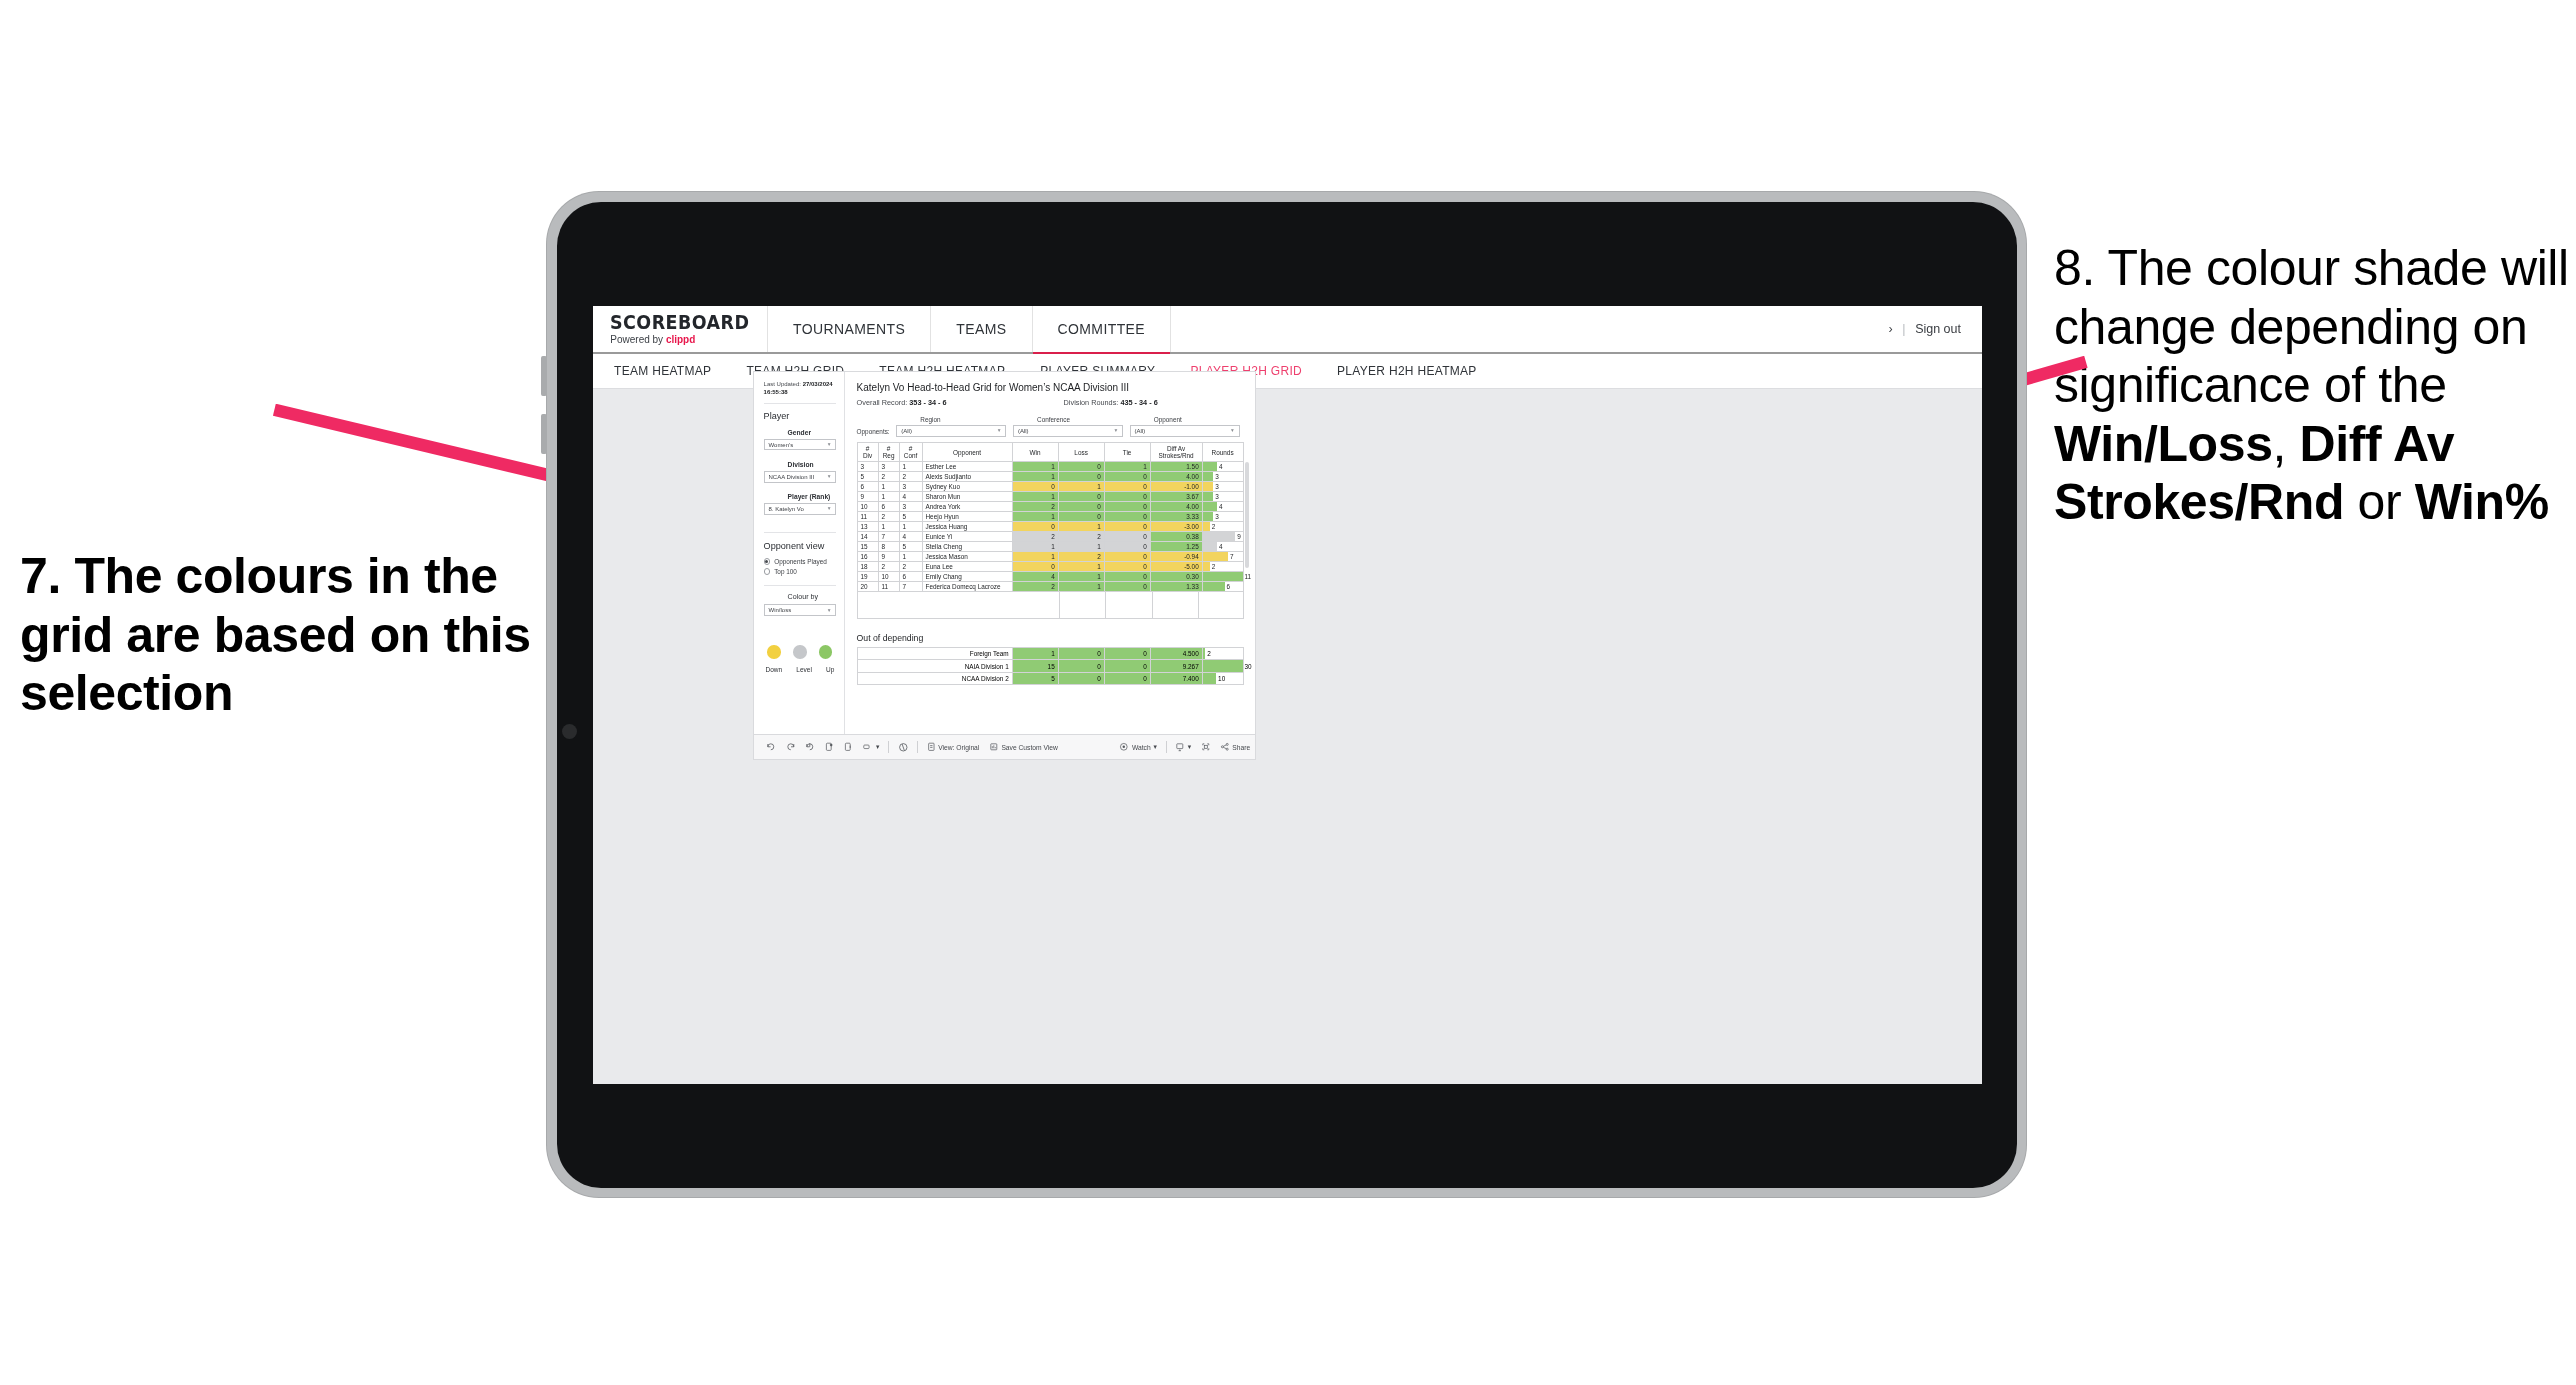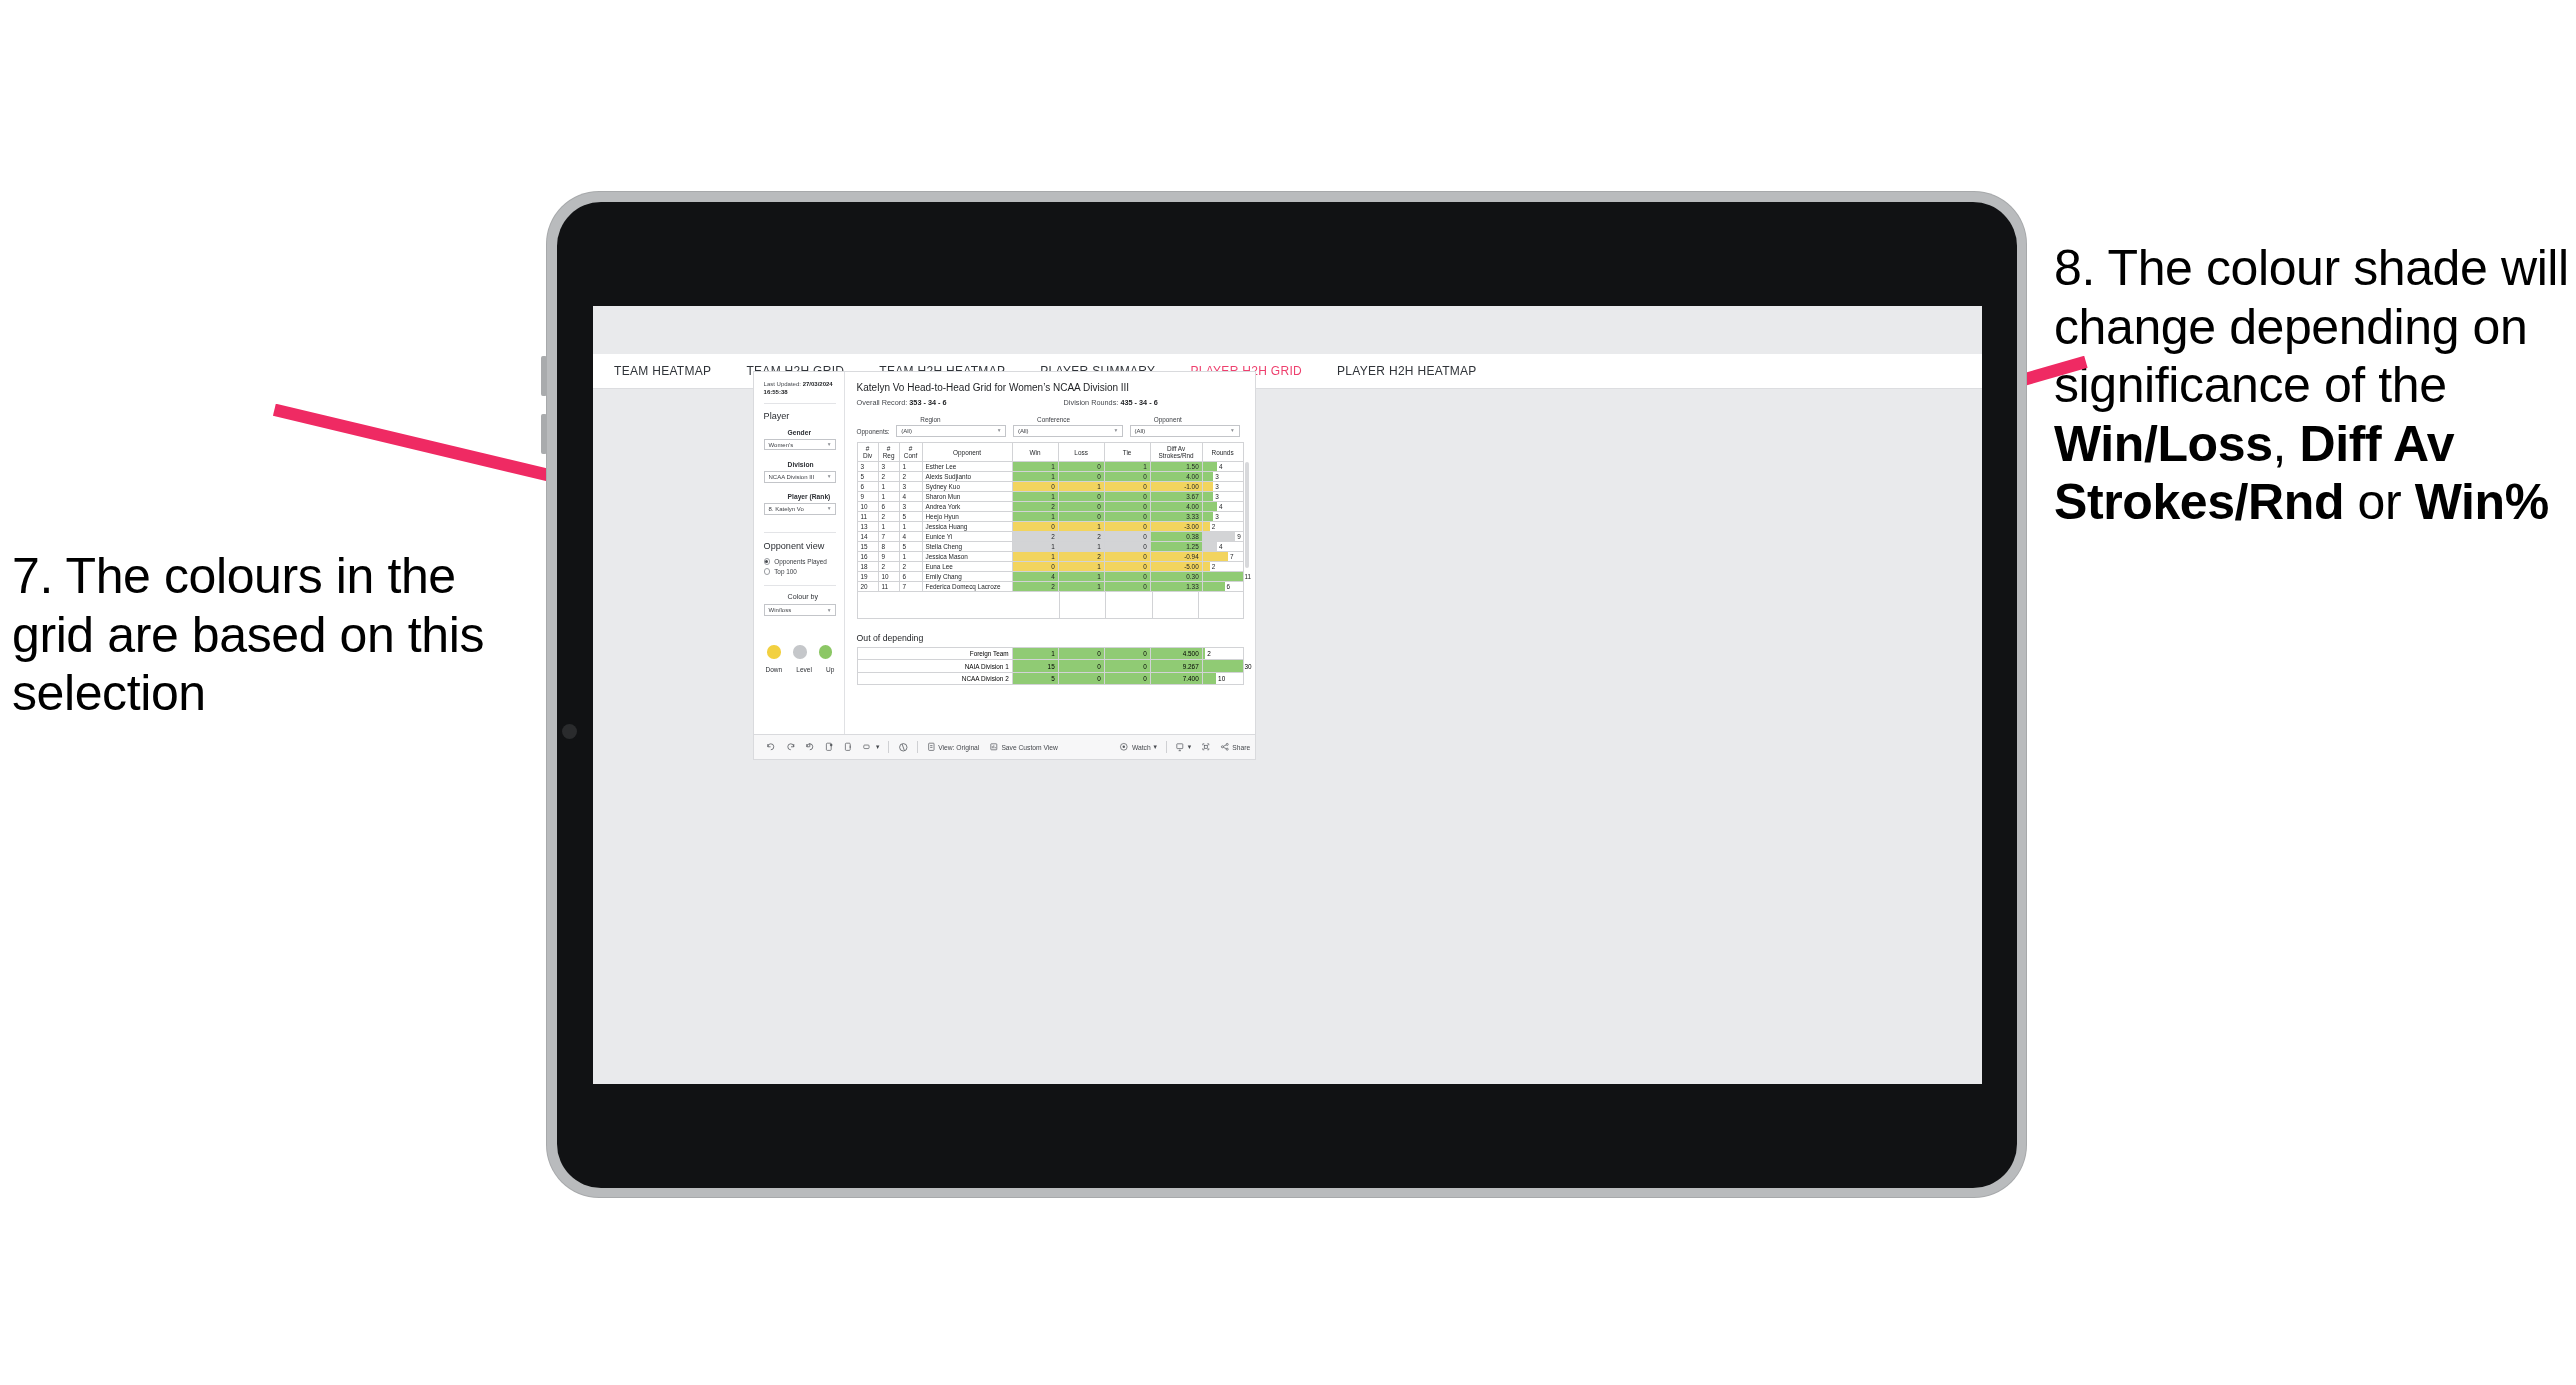--- a/index.html
+++ b/index.html
@@ -13,21 +13,21 @@
 
   
   .annot {
     position: absolute;
     color: #000;
     font-family: "Liberation Sans", sans-serif;
     font-size: 50px;
     line-height: 1.17;
     letter-spacing: -0.4px;
   }
-  #annot-left { left: 12px; top: 547px; width: 520px; }
+  #annot-left { left: 20px; top: 547px; width: 520px; font-weight: bold; }
   #annot-right { left: 2054px; top: 239px; width: 525px; }
   #annot-right b { font-weight: 700; }
 
   .arrow { position: absolute; pointer-events: none; }
 
   
   #tablet {
     position: absolute; left: 547px; top: 192px;
     width: 1479px; height: 1005px;
     background: #b9bbbd;
@@ -198,20 +198,34 @@
 
   <div id="tablet">
     <div id="tablet-inner"></div>
   </div>
   <div class="cam" style="left:562px; top:724px;"></div>
   <div class="sidebtn" style="left:541px; top:356px; width:5.8px; height:40px;"></div>
   <div class="sidebtn" style="left:541px; top:414px; width:5.8px; height:40px;"></div>
 
   <div id="screen">
 
+    <div id="app-header">
+      <div id="brand">
+        <div id="brand-title">SCOREBOARD</div>
+        <div id="brand-sub"><span>Powered by </span><span class="clippd">clippd</span></div>
+      </div>
+      <div class="topnav-item">TOURNAMENTS</div>
+      <div class="topnav-item">TEAMS</div>
+      <div class="topnav-item active">COMMITTEE</div>
+      <div id="topnav-right">
+        <span>›</span>
+        <span class="divider">|</span>
+        <span>Sign out</span>
+      </div>
+    </div>
 
     <div id="subnav">
       <div class="subnav-item">TEAM HEATMAP</div>
       <div class="subnav-item">TEAM H2H GRID</div>
       <div class="subnav-item">TEAM H2H HEATMAP</div>
       <div class="subnav-item">PLAYER SUMMARY</div>
       <div class="subnav-item active">PLAYER H2H GRID</div>
       <div class="subnav-item">PLAYER H2H HEATMAP</div>
     </div>
 

